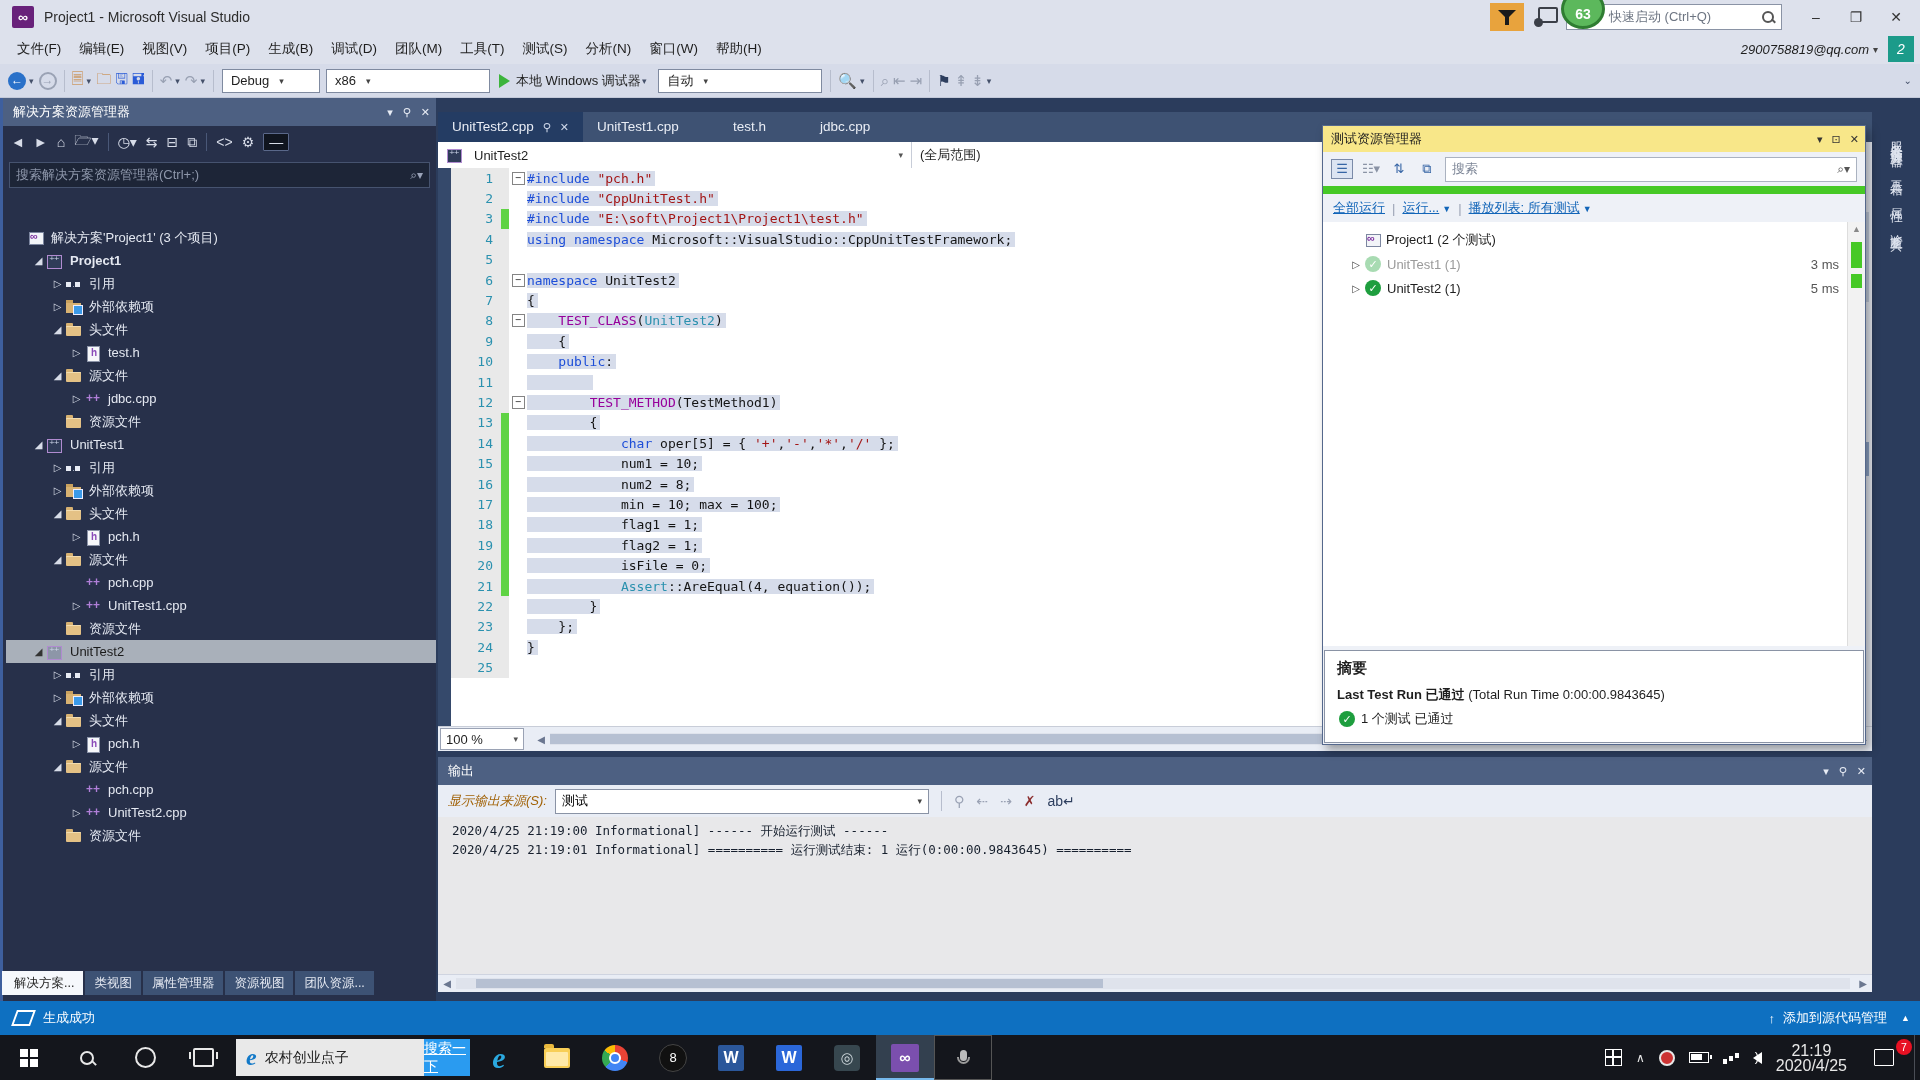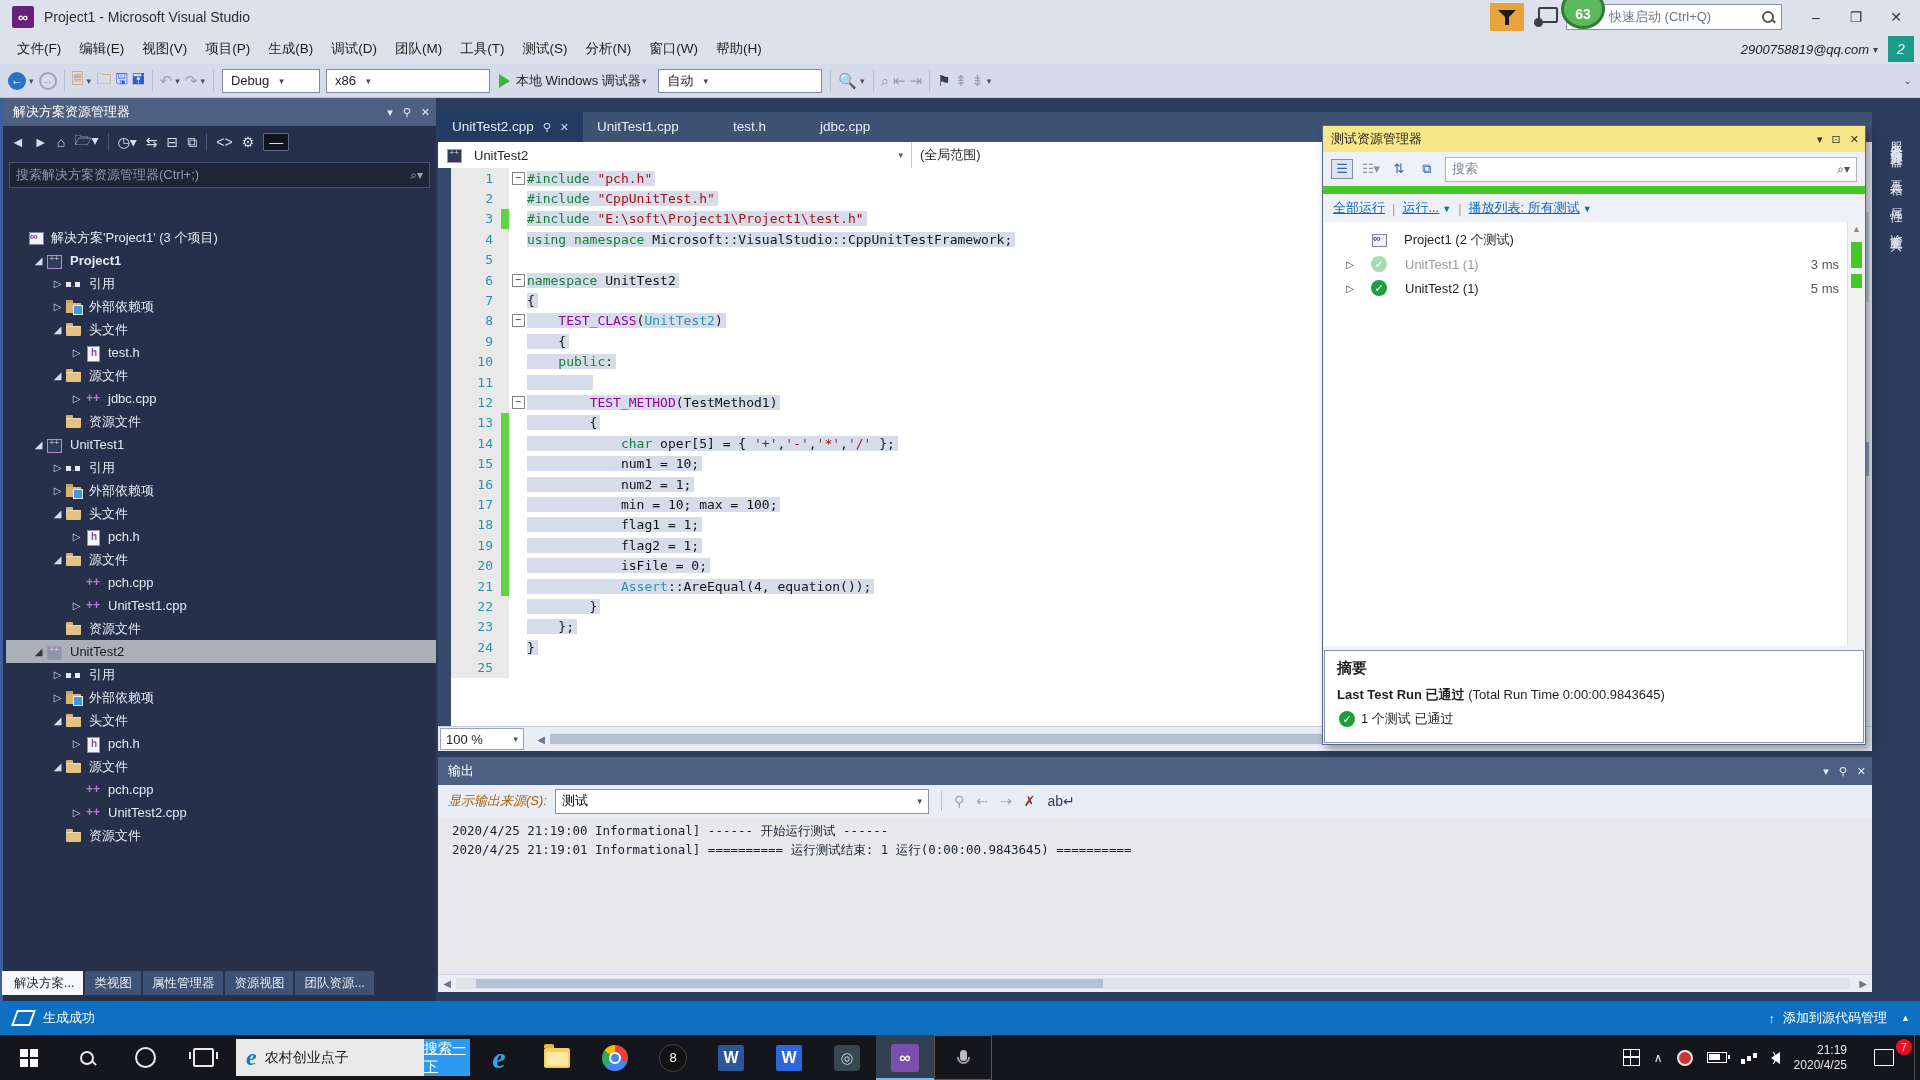--- a/index.html
+++ b/index.html
@@ -119,21 +119,21 @@
   #code-gutter-strip{position:absolute;left:0;top:0;width:13px;height:100%;background:#35496b;}
   #code-lines{position:absolute;left:13px;top:0;right:0;}
   .cl{display:flex;height:20.4px;align-items:center;font-family:"DejaVu Sans Mono","Liberation Mono",monospace;font-size:13px;}
   .cl .num{width:42px;text-align:right;padding-right:8px;color:#2b91af;background:#e9e9e9;align-self:stretch;display:flex;align-items:center;justify-content:flex-end;font-family:"DejaVu Sans Mono",monospace;}
   .cl .bar{width:8px;align-self:stretch;background:#e9e9e9;}
   .cl .bar.on{background:#5fd344;}
   .cl .fold{width:18px;text-align:center;align-self:stretch;display:flex;align-items:center;justify-content:center;}
   .fold .box{width:11px;height:11px;border:1px solid #848484;background:#fff;color:#333;font-size:10px;line-height:9px;text-align:center;}
   .cl pre{margin:0;white-space:pre;font-family:inherit;}
   .cl .hl{background:#d6dcea;display:inline-block;padding-right:3px;}
-  .tk-k{color:#15803d;} .tk-s{color:#a31515;} .tk-m{color:#97009b;} .tk-t{color:#2b91af;} .tk-p{color:#141414;}
+  .tk-k{color:#1d4ed8;} .tk-s{color:#a31515;} .tk-m{color:#97009b;} .tk-t{color:#2b91af;} .tk-p{color:#141414;}
   #editor-bottom{position:absolute;left:0;top:628px;width:100%;height:24px;background:#e9edf5;display:flex;align-items:center;border-top:1px solid #c8cdd8;}
   #zoom-dd{width:72px;height:20px;background:#fff;border:1px solid #9aa2b4;margin-left:2px;display:flex;align-items:center;padding:0 5px;color:#1e1e1e;cursor:pointer;}
   #zoom-dd .c{margin-left:auto;font-size:9px;color:#555;}
   #eh-scroll{flex:1;height:100%;display:flex;align-items:center;margin-left:8px;}
   .scroll-arrow{width:18px;text-align:center;color:#6b7790;font-size:10px;}
   #eh-track{flex:1;height:12px;background:#dfe3ec;position:relative;}
   #eh-thumb{position:absolute;left:0;top:1px;height:10px;width:62%;background:#b6c0d2;}
   #editor-vscroll{position:absolute;right:0;top:44px;width:18px;height:584px;background:#e6eaf2;border-left:1px solid #c8cdd8;}
   #editor-vscroll .up,#editor-vscroll .dn{position:absolute;left:0;width:100%;text-align:center;color:#6b7790;font-size:9px;}
   #editor-vscroll .up{top:3px;} #editor-vscroll .dn{bottom:3px;}
@@ -169,21 +169,21 @@
   .te-ic.pressed{border:1px solid #7a8aa8;background:#dce4f2;}
   .te-ic.gray{color:#8a93a5;}
   #te-search{flex:1;height:23px;background:#fff;border:1px solid #aab2c0;display:flex;align-items:center;padding:0 6px;color:#7c8596;}
   #te-search .mag{margin-left:auto;color:#555;font-size:12px;}
   #te-green{height:8px;background:#46c926;}
   #te-links{height:28px;display:flex;align-items:center;padding-left:10px;background:#eef1f7;color:#1265b8;gap:7px;}
   .te-link{text-decoration:underline;cursor:pointer;}
   .te-link .c{text-decoration:none;display:inline-block;font-size:9px;margin-left:3px;color:#1265b8;}
   .te-sep{color:#9aa2b4;}
   #te-list{background:#fff;height:424px;position:relative;padding-top:6px;box-sizing:border-box;}
-  .te-row{height:24px;display:flex;align-items:center;padding-left:20px;gap:12px;}
+  .te-row{height:24px;display:flex;align-items:center;padding-left:26px;}
   .te-row .arr{width:14px;font-size:10px;color:#444;text-align:center;}
   .chk{width:16px;height:16px;border-radius:50%;background:#1e9e3e;color:#fff;font-size:11px;line-height:16px;text-align:center;margin:0 6px 0 2px;flex:none;}
   .chk.faded{background:#a8dbb2;}
   .te-row .lbl{color:#1e1e1e;}
   .te-row .lbl.faded{color:#9a9a9a;}
   .te-row .time{margin-left:auto;margin-right:26px;color:#555;}
   #te-vscroll{position:absolute;right:0;top:0;width:17px;height:100%;background:#f2f2f2;border-left:1px solid #ddd;}
   #te-vscroll .up{position:absolute;top:2px;left:0;width:100%;text-align:center;font-size:9px;color:#888;}
   .te-mark{position:absolute;left:3px;width:11px;background:#46c926;}
   #te-gap{height:4px;}
@@ -241,21 +241,21 @@
   #ime-icon::after{content:"";position:absolute;left:0;top:6px;width:100%;height:1.5px;background:#fff;}
   #tray-chevron{font-size:12px;}
   #rec-dot{width:12px;height:12px;border-radius:50%;background:#c33;border:2px solid #e8e8e8;}
   #battery-icon{width:18px;height:9px;border:1.5px solid #fff;position:relative;}
   #battery-icon::before{content:"";position:absolute;right:-4px;top:2px;width:2px;height:4px;background:#fff;}
   #battery-icon::after{content:"";position:absolute;left:1px;top:1px;width:11px;height:6px;background:#fff;}
   #net-icon{width:16px;height:12px;position:relative;}
   #net-icon::before{content:"";position:absolute;left:0;bottom:0;width:4px;height:5px;background:#fff;box-shadow:6px -3px 0 #fff,12px -6px 0 #fff;}
   #vol-icon{width:0;height:0;border-right:9px solid #fff;border-top:6px solid transparent;border-bottom:6px solid transparent;position:relative;}
   #vol-icon::after{content:")";position:absolute;left:2px;top:-9px;color:#fff;font-size:13px;}
-  #tk-clock{flex-direction:column;line-height:15px;font-size:12px;align-items:flex-end;}
+  #tk-clock{flex-direction:column;line-height:15px;font-size:16px;align-items:center;}
   #notif-icon{width:18px;height:15px;border:1.5px solid #fff;border-radius:1px;position:relative;}
   #notif-badge{position:absolute;right:2px;top:4px;width:16px;height:16px;border-radius:50%;background:#e81123;color:#fff;font-size:10.5px;display:flex;align-items:center;justify-content:center;}
   #tk-notif{position:relative;width:46px;height:100%;}
   #desktop-sliver{width:5px;height:100%;border-left:1px solid #4a4d55;}
 </style>
 </head>
 <body>
 
 <div id="root" class="nosel">
 
@@ -685,21 +685,21 @@
             <div class="cl">
               <div class="num">15</div>
               <div class="bar on"></div>
               <div class="fold"></div>
               <pre><span class="hl"><span class="tk-p">            num1 = 10;</span></span></pre>
             </div>
             <div class="cl">
               <div class="num">16</div>
               <div class="bar on"></div>
               <div class="fold"></div>
-              <pre><span class="hl"><span class="tk-p">            num2 = 1;</span></span></pre>
+              <pre><span class="hl"><span class="tk-p">            num2 = 8;</span></span></pre>
             </div>
             <div class="cl">
               <div class="num">17</div>
               <div class="bar on"></div>
               <div class="fold"></div>
               <pre><span class="hl"><span class="tk-p">            min = 10; max = 100;</span></span></pre>
             </div>
             <div class="cl">
               <div class="num">18</div>
               <div class="bar on"></div>

